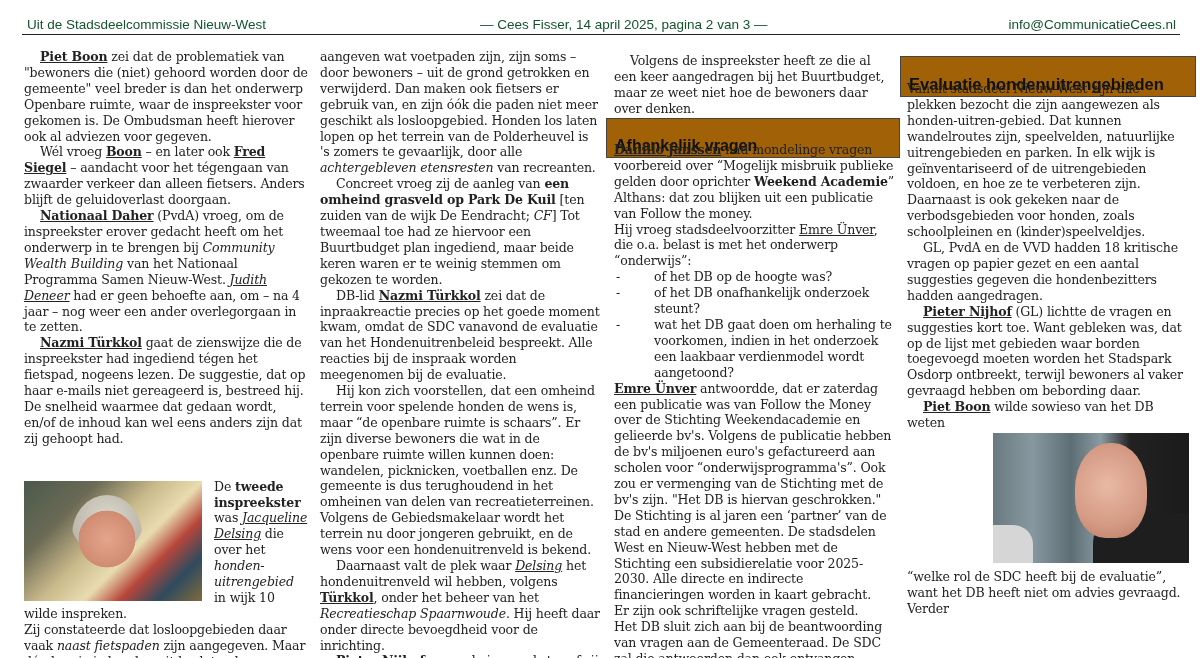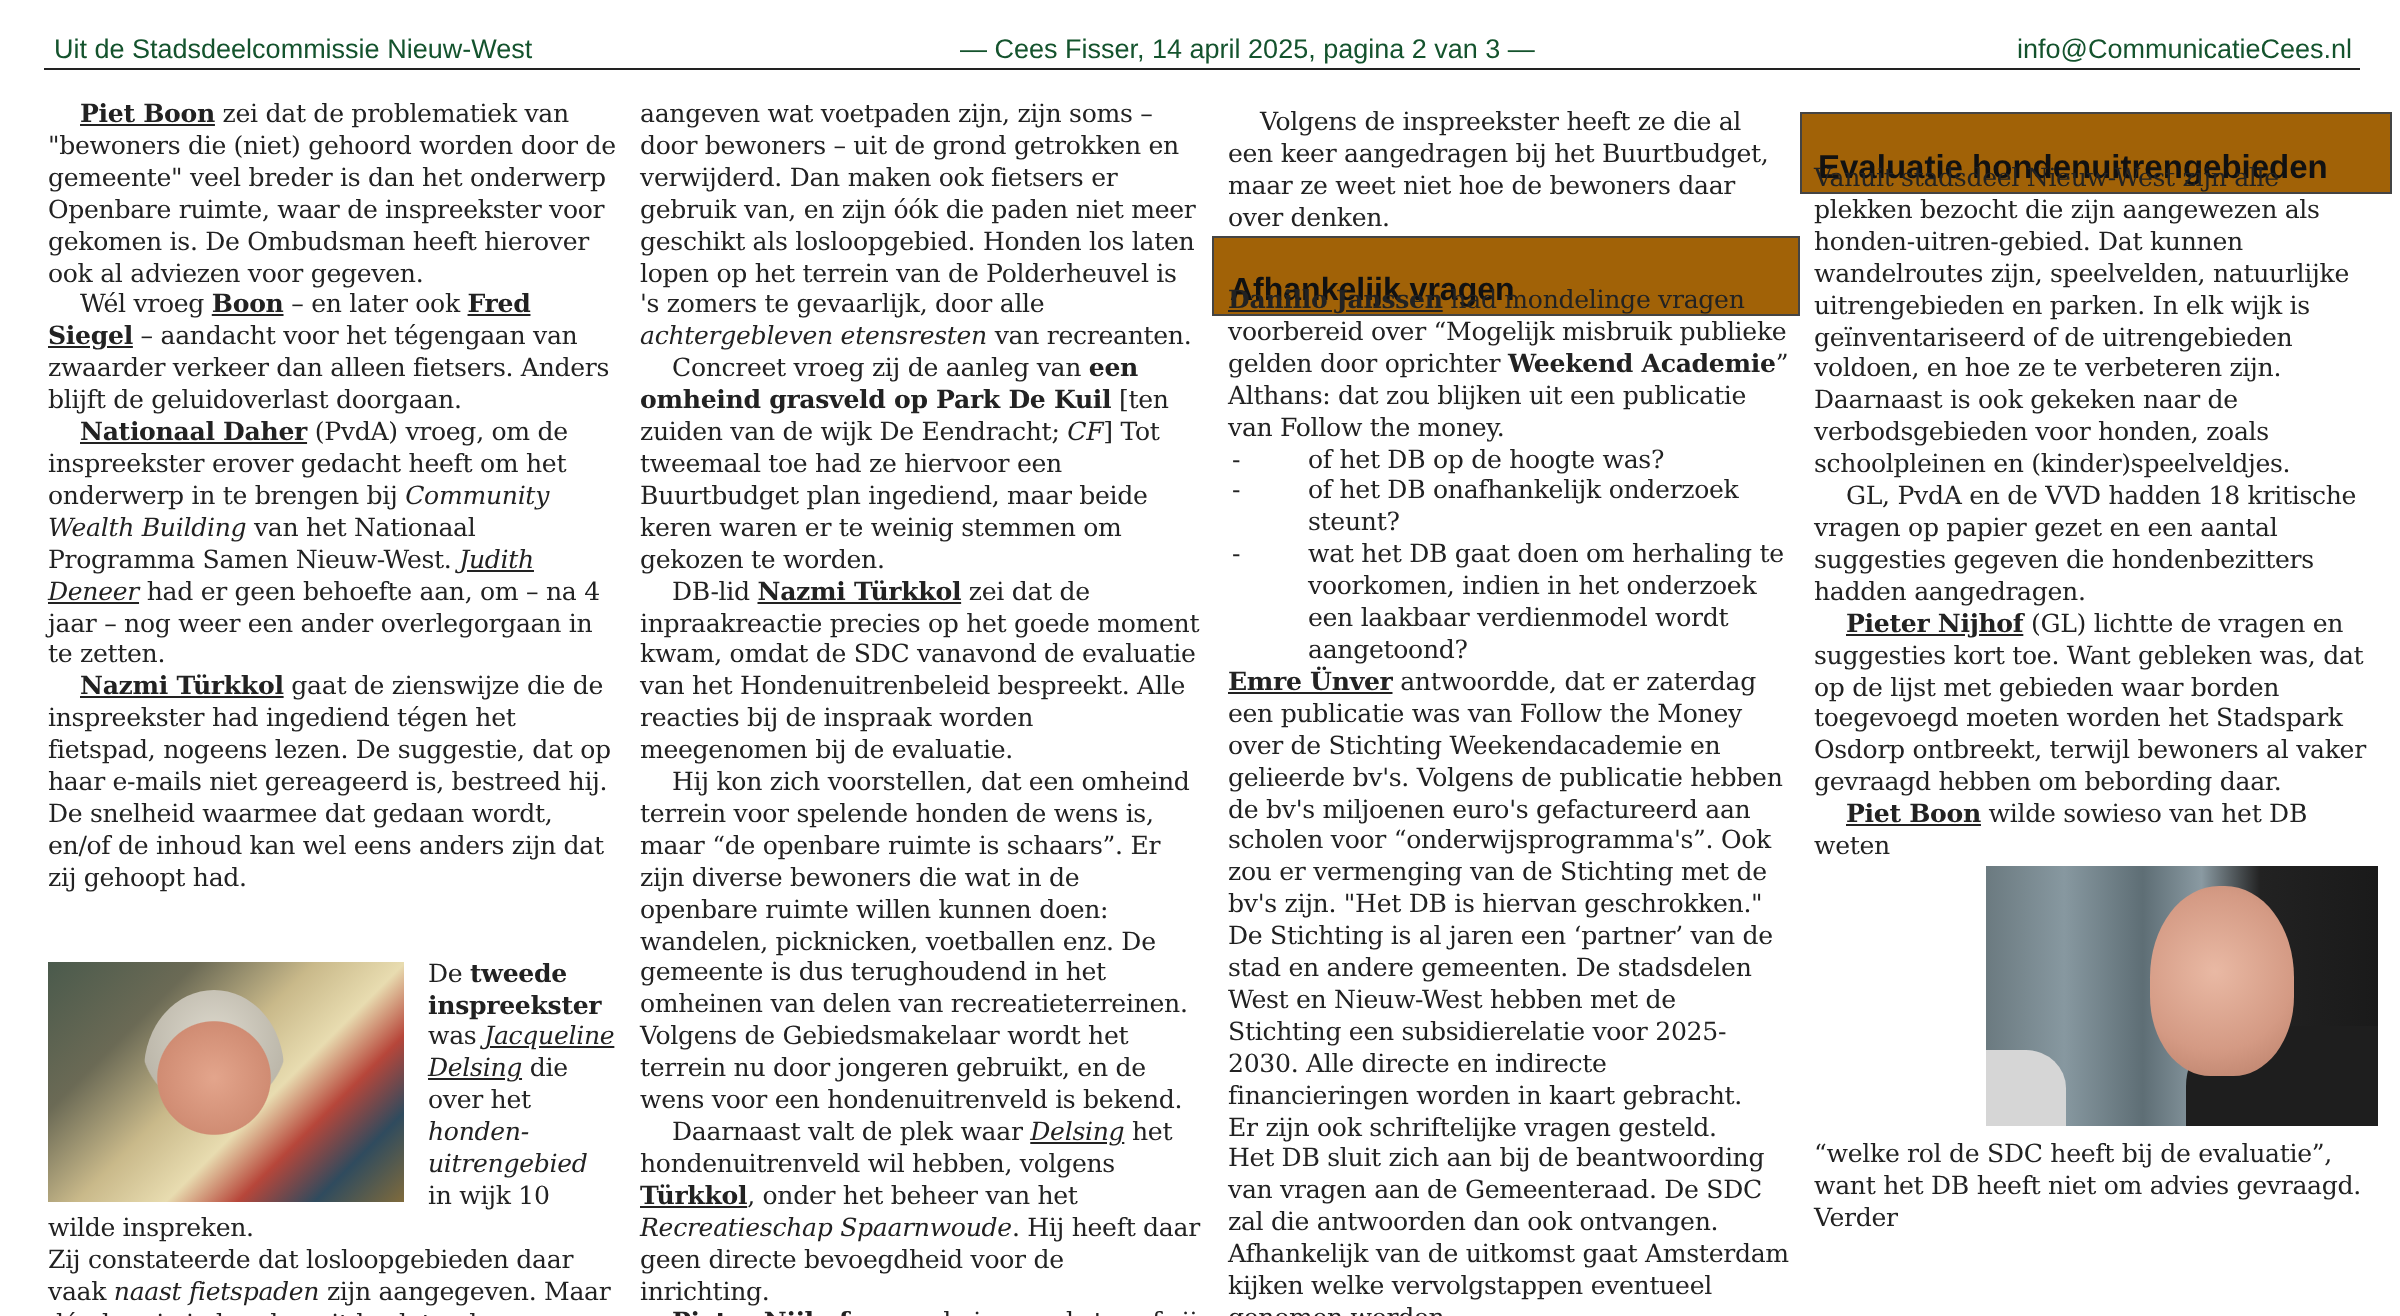--- a/index.html
+++ b/index.html
@@ -64,31 +64,32 @@
     </div>
   <p><span>De </span><b>tweede inspreekster</b><span> was </span><i class="u">Jacqueline Delsing</i><span> die over het </span><i>honden-uitrengebied</i><span> in wijk 10 wilde inspreken.</span></p>
   <p style="clear:both"><span>Zij constateerde dat losloopgebieden daar vaak </span><i>naast fietspaden</i><span> zijn aangegeven. Maar dán kun je je hond nooit los laten lopen. Palen die</span></p>
 </div>
 
 <div class="col c2">
   <p><span>aangeven wat voetpaden zijn, zijn soms – door bewoners – uit de grond getrokken en verwijderd. Dan maken ook fietsers er gebruik van, en zijn óók die paden niet meer geschikt als losloopgebied. Honden los laten lopen op het terrein van de Polderheuvel is 's zomers te gevaarlijk, door alle </span><i>achtergebleven etensresten</i><span> van recreanten.</span></p>
   <p class="ind"><span>Concreet vroeg zij de aanleg van </span><b>een omheind grasveld op Park De Kuil</b><span> [ten zuiden van de wijk De Eendracht; </span><i>CF</i><span>] Tot tweemaal toe had ze hiervoor een Buurtbudget plan ingediend, maar beide keren waren er te weinig stemmen om gekozen te worden.</span></p>
   <p class="ind"><span>DB-lid </span><b class="u">Nazmi Türkkol</b><span> zei dat de inpraakreactie precies op het goede moment kwam, omdat de SDC vanavond de evaluatie van het Hondenuitrenbeleid bespreekt. Alle reacties bij de inspraak worden meegenomen bij de evaluatie.</span></p>
   <p class="ind">Hij kon zich voorstellen, dat een omheind terrein voor spelende honden de wens is, maar “de openbare ruimte is schaars”. Er zijn diverse bewoners die wat in de openbare ruimte willen kunnen doen: wandelen, picknicken, voetballen enz. De gemeente is dus terughoudend in het omheinen van delen van recreatieterreinen. Volgens de Gebiedsmakelaar wordt het terrein nu door jongeren gebruikt, en de wens voor een hondenuitrenveld is bekend.</p>
-  <p class="ind"><span>Daarnaast valt de plek waar </span><i class="u">Delsing</i><span> het hondenuitrenveld wil hebben, volgens </span><b class="u">Türkkol</b><span>, onder het beheer van het </span><i>Recreatieschap Spaarnwoude</i><span>. Hij heeft daar geen directe bevoegdheid voor de inrichting.</span></p>
+  <p class="ind"><span>Daarnaast valt de plek waar </span><i class="u">Delsing</i><span> het hondenuitrenveld wil hebben, volgens </span><b class="u">Türkkol</b><span>, onder het beheer van het </span><i>Recreatieschap Spaarnwoude</i><span>. Hij heeft daar onder directe bevoegdheid voor de inrichting.</span></p>
   <p class="ind"><b class="u">Pieter Nijhof</b><span> vroeg de inspreekster of zij mogelijk een andere plek weet.</span></p>
 </div>
 
 <div class="col c3" style="top:53px;">
   <p class="ind">Volgens de inspreekster heeft ze die al een keer aangedragen bij het Buurtbudget, maar ze weet niet hoe de bewoners daar over denken.</p>
 </div>
 <div class="hl hl-mv">Afhankelijk vragen</div>
 <div class="col c3" style="top:142px;">
   <p><b class="u">Danillo Janssen</b><span> had mondelinge vragen voorbereid over “Mogelijk misbruik publieke gelden door oprichter </span><b>Weekend Academie</b><span>”</span></p>
   <p>Althans: dat zou blijken uit een publicatie van Follow the money.</p>
+  <p><span>Hij vroeg stadsdeelvoorzitter </span><span style="text-decoration:underline">Emre Ünver</span><span>, die o.a. belast is met het onderwerp “onderwijs”:</span></p>
   <ul class="dash-list">
     <li>of het DB op de hoogte was?</li>
     <li>of het DB onafhankelijk onderzoek steunt?</li>
     <li>wat het DB gaat doen om herhaling te voorkomen, indien in het onderzoek een laakbaar verdienmodel wordt aangetoond?</li>
   </ul>
   <p><b class="u">Emre Ünver</b><span> antwoordde, dat er zaterdag een publicatie was van Follow the Money over de Stichting Weekendacademie en gelieerde bv's. Volgens de publicatie hebben de bv's miljoenen euro's gefactureerd aan scholen voor “onderwijsprogramma's”. Ook zou er vermenging van de Stichting met de bv's zijn. "Het DB is hiervan geschrokken." De Stichting is al jaren een ‘partner’ van de stad en andere gemeenten. De stadsdelen West en Nieuw-West hebben met de Stichting een subsidierelatie voor 2025-2030. Alle directe en indirecte financieringen worden in kaart gebracht.</span></p>
   <p>Er zijn ook schriftelijke vragen gesteld.</p>
   <p>Het DB sluit zich aan bij de beantwoording van vragen aan de Gemeenteraad. De SDC zal die antwoorden dan ook ontvangen. Afhankelijk van de uitkomst gaat Amsterdam kijken welke vervolgstappen eventueel genomen worden.</p>
 
 </div>

